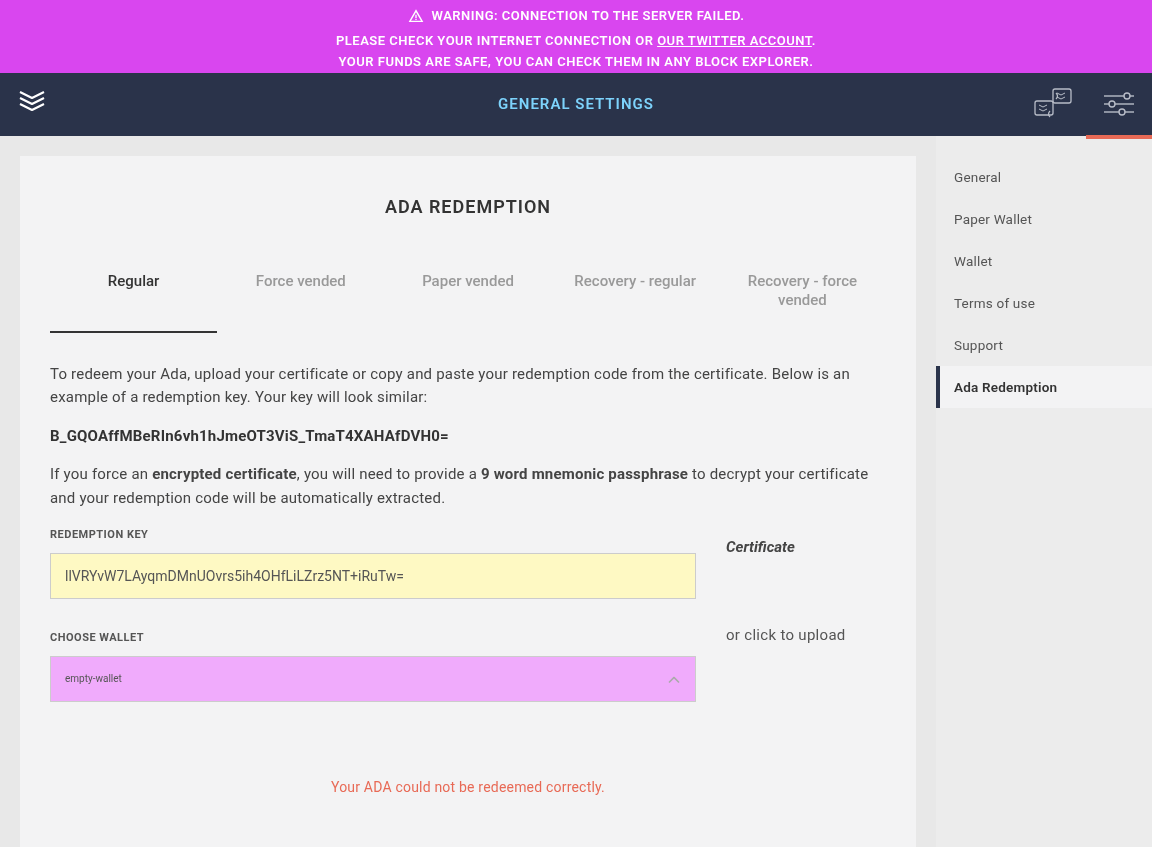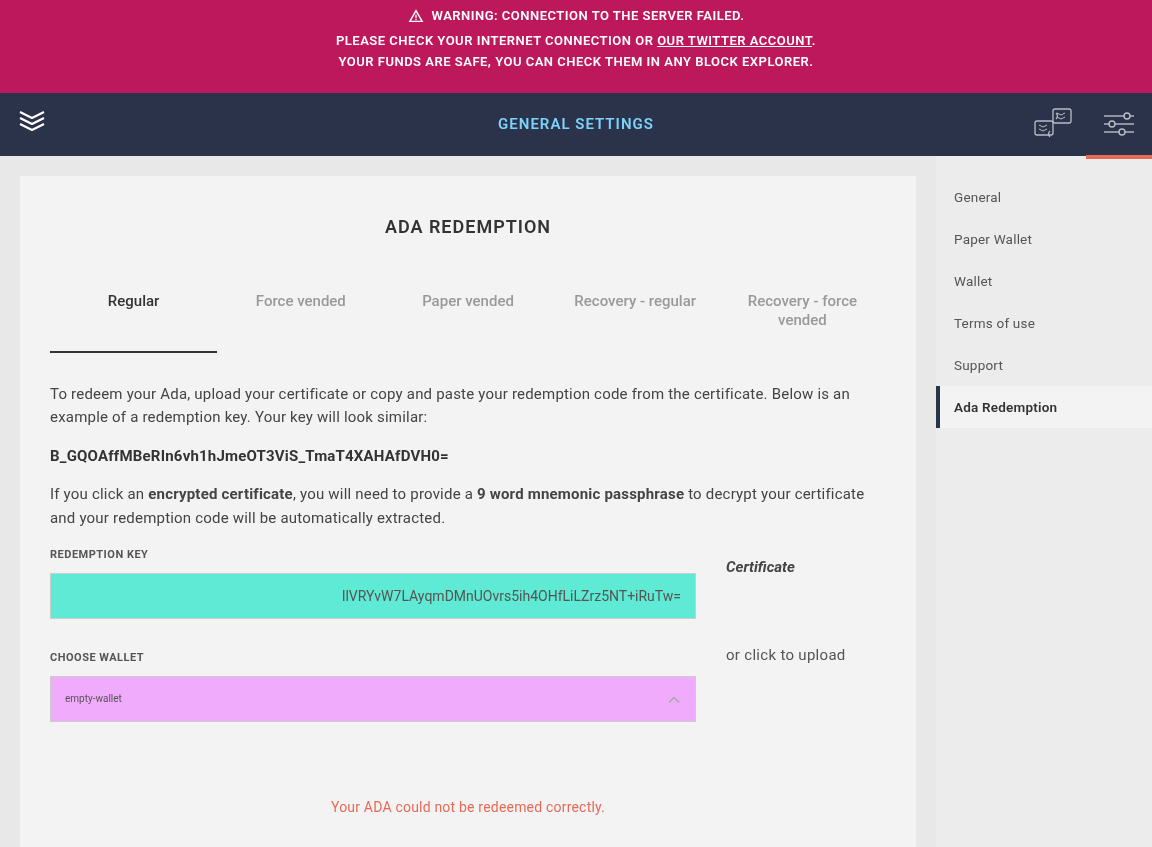--- a/index.html
+++ b/index.html
@@ -5,24 +5,24 @@
     * { margin: 0; padding: 0; box-sizing: border-box; }
     body {
       font-family: -apple-system, BlinkMacSystemFont, "Segoe UI", Roboto, sans-serif;
       background: #e8e8e8;
       width: 1152px;
       height: 847px;
       overflow: hidden;
       color: #333;
     }
     .warning-banner {
-      background: #be185d;
+      background: #d946ef;
       color: #fff;
       text-align: center;
-      padding: 6px 0 20px 0;
+      padding: 6px 0 0 0;
       font-weight: 600;
       font-size: 13px;
       letter-spacing: 0.5px;
       line-height: 1.6;
     }
     .warning-banner .line1 { display: inline-flex; align-items: center; gap: 8px; }
     .warning-banner a { color: #fff; text-decoration: underline; }
     .warning-icon { width: 16px; height: 16px; }
     .top-bar {
       background: #2a334a;
@@ -127,27 +127,26 @@
       font-size: 11px;
       font-weight: 700;
       letter-spacing: 0.5px;
       color: #555;
       margin-bottom: 12px;
       display: block;
     }
     .text-input {
       width: 100%;
       height: 46px;
-      background: #5eead4;
+      background: #fef9c3;
       border: 1px solid #ccc;
       padding: 0 14px;
       font-size: 14px;
       color: #555;
       font-family: inherit;
-      text-align: right;
     }
     .select-wrap { position: relative; }
     .select-input {
       width: 100%;
       height: 46px;
       background: #f0abfc;
       border: 1px solid #ccc;
       padding: 0 14px;
       font-size: 10px;
       color: #555;
@@ -247,21 +246,21 @@
         <div class="tab active">Regular</div>
         <div class="tab">Force vended</div>
         <div class="tab">Paper vended</div>
         <div class="tab">Recovery - regular</div>
         <div class="tab">Recovery - force vended</div>
       </div>
 
       <p class="body-text">To redeem your Ada, upload your certificate or copy and paste your redemption code from the certificate. Below is an example of a redemption key. Your key will look similar:</p>
       <p class="example-key">B_GQOAffMBeRIn6vh1hJmeOT3ViS_TmaT4XAHAfDVH0=</p>
       <p class="body-text">
-        <span>If you click an </span><strong>encrypted certificate</strong><span>, you will need to provide a </span><strong>9 word mnemonic passphrase</strong><span> to decrypt your certificate and your redemption code will be automatically extracted.</span>
+        <span>If you force an </span><strong>encrypted certificate</strong><span>, you will need to provide a </span><strong>9 word mnemonic passphrase</strong><span> to decrypt your certificate and your redemption code will be automatically extracted.</span>
       </p>
 
       <div class="form-row">
         <div class="form-left">
           <div class="field-group">
             <label class="field-label">REDEMPTION KEY</label>
             <input type="text" class="text-input" value="llVRYvW7LAyqmDMnUOvrs5ih4OHfLiLZrz5NT+iRuTw=" style="">
           </div>
           <div class="field-group">
             <label class="field-label">CHOOSE WALLET</label>

